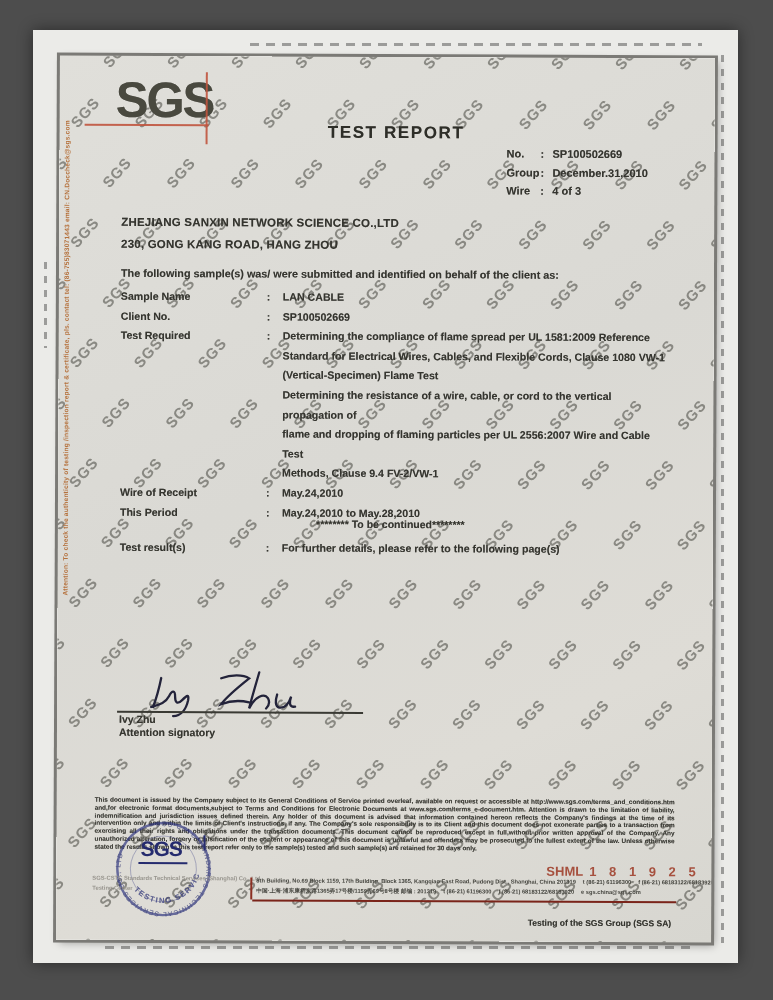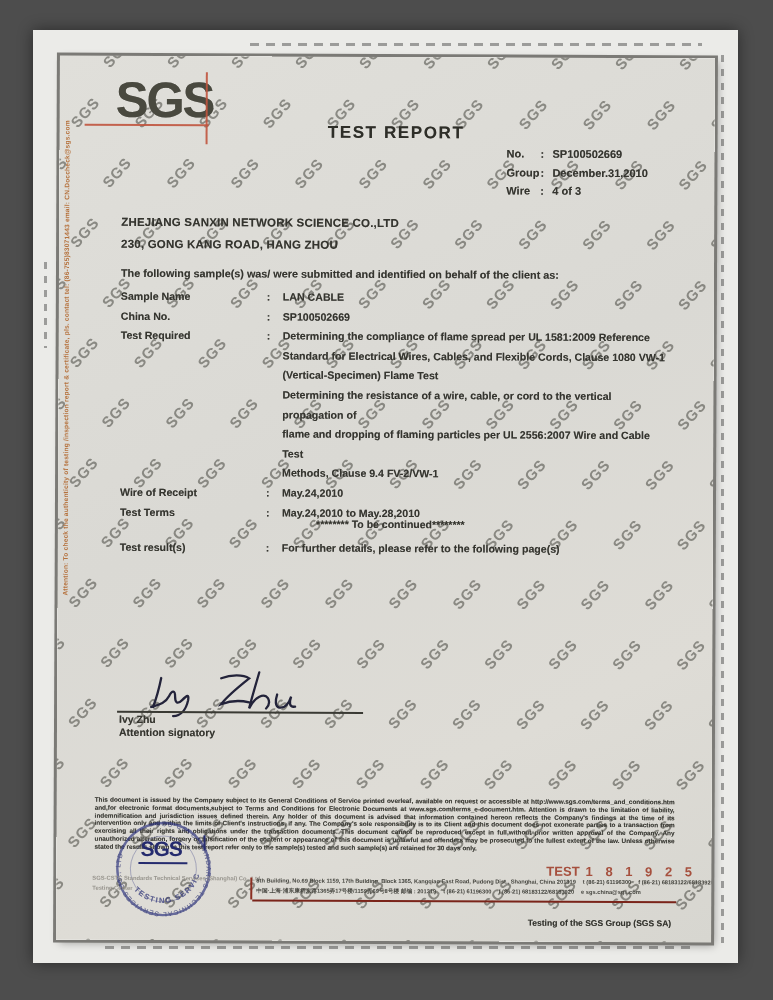--- a/index.html
+++ b/index.html
@@ -305,21 +305,21 @@
       </div>
       <div class="abs intro">The following sample(s) was/ were submitted and identified on behalf of the client as:</div>
 
       <div class="abs stable">
         <div class="trow">
           <span class="tlabel">Sample Name</span>
           <span class="tsep">:</span>
           <span class="tval">LAN CABLE</span>
         </div>
         <div class="trow">
-          <span class="tlabel">China No.</span>
+          <span class="tlabel">Client No.</span>
           <span class="tsep">:</span>
           <span class="tval">SP100502669</span>
         </div>
         <div class="trow">
           <span class="tlabel">Test Required</span>
           <span class="tsep">:</span>
           <span class="tval">
             <div>Determining the compliance of flame spread per UL 1581:2009 Reference</div>
             <div>Standard for Electrical Wires, Cables, and Flexible Cords, Clause 1080 VW-1</div>
             <div>(Vertical-Specimen) Flame Test</div>
@@ -327,21 +327,21 @@
             <div>flame and dropping of flaming particles per UL 2556:2007 Wire and Cable Test</div>
             <div>Methods, Clause 9.4 FV-2/VW-1</div>
           </span>
         </div>
         <div class="trow">
           <span class="tlabel">Wire of Receipt</span>
           <span class="tsep">:</span>
           <span class="tval">May.24,2010</span>
         </div>
         <div class="trow">
-          <span class="tlabel">Test Terms</span>
+          <span class="tlabel">This Period</span>
           <span class="tsep">:</span>
           <span class="tval">May.24,2010 to May.28,2010</span>
         </div>
         <div class="trow gap">
           <span class="tlabel">Test result(s)</span>
           <span class="tsep">:</span>
           <span class="tval">For further details, please refer to the following page(s)</span>
         </div>
       </div>
 
@@ -378,21 +378,21 @@
       </svg>
       <div class="abs minilogo">SGS</div>
       <div class="abs minilogo-bar"></div>
 
       <div class="abs companylines">
         <div>SGS-CSTC Standards Technical Services (Shanghai) Co., Ltd</div>
         <div>Testing Center</div>
       </div>
 
       <div class="abs serial">
-        <span>TEST</span><span class="digits">1 8 1 9 2 5</span>
+        <span>SHML</span><span class="digits">1 8 1 9 2 5</span>
       </div>
 
       <div class="abs addr-vbar"></div>
       <div class="abs addr-row">
         <span>8th Building, No.69 Block 1159, 17th Building, Block 1365, Kangqiao East Road, Pudong Dist., Shanghai, China  201319</span>
         <span>t (86-21) 61196300</span>
         <span>f (86-21) 68183122/68183920</span>
 
       </div>
       <div class="abs addr-row r2">

